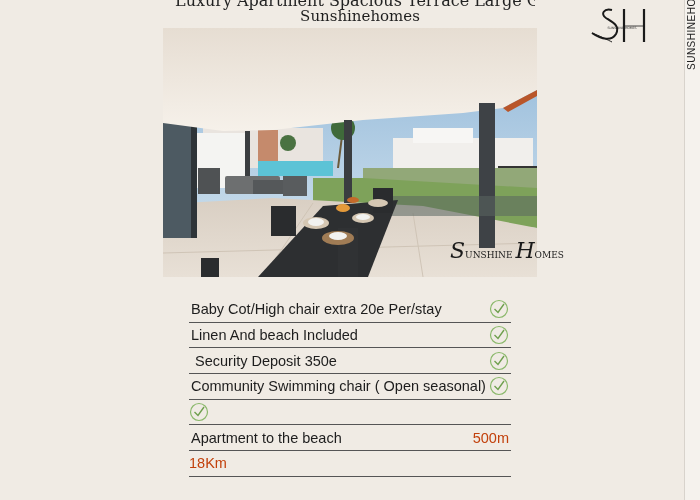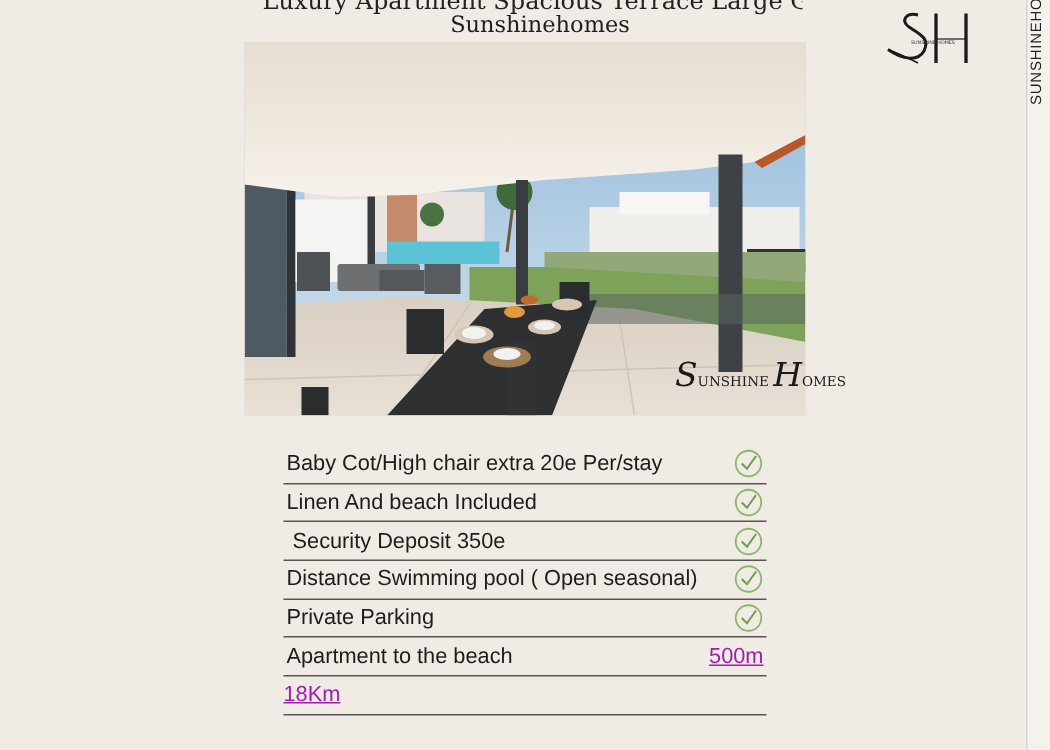--- a/index.html
+++ b/index.html
@@ -44,21 +44,21 @@
     .watermark .big { font-size:22px; font-style:italic; }
     .amenities {
       position:absolute; left:189px; top:297px; width:322px;
     }
     .row {
       position:relative; height:24.7px;
       border-bottom:1.5px solid #555;
       display:flex; align-items:center; justify-content:space-between;
     }
     .row .label { font-size:14.5px; color:#1d1d1d; padding-left:2px; white-space:nowrap;text-align:center; }
-    .row .value { font-size:14.5px; color:#a21caf; padding-right:2px;text-decoration:underline; }
+    .row .value { font-size:14.5px; color:#c2410c; padding-right:2px; }
     .check { width:20px; height:20px; margin-right:2px; }
   </style>
 </head>
 <body>
 
 <div class="cut-line">Luxury Apartment Spacious Terrace Large Garden Near Beach</div>
 <div class="brand-name">Sunshinehomes</div>
 
 <div class="logo">
   <svg viewBox="0 0 64 40">
@@ -168,28 +168,27 @@
       </svg>
   </div>
   <div class="row">
     <span class="label" style="white-space:pre;"> Security Deposit 350e</span>
     <svg class="check" viewBox="0 0 20 20">
         <circle cx="10" cy="10" r="8.5" fill="none" stroke="#8ab86a" stroke-width="1.2"></circle>
         <path d="M5.5 10 L9 13.5 L15 5" fill="none" stroke="#6f9f4e" stroke-width="1.4"></path>
       </svg>
   </div>
   <div class="row">
-    <span class="label">Distance Swimming pool ( Open seasonal)</span>
+    <span class="label">Community Swimming chair ( Open seasonal)</span>
     <svg class="check" viewBox="0 0 20 20">
         <circle cx="10" cy="10" r="8.5" fill="none" stroke="#8ab86a" stroke-width="1.2"></circle>
         <path d="M5.5 10 L9 13.5 L15 5" fill="none" stroke="#6f9f4e" stroke-width="1.4"></path>
       </svg>
   </div>
   <div class="row">
-    <span class="label">Private Parking</span>
     <svg class="check" viewBox="0 0 20 20">
         <circle cx="10" cy="10" r="8.5" fill="none" stroke="#8ab86a" stroke-width="1.2"></circle>
         <path d="M5.5 10 L9 13.5 L15 5" fill="none" stroke="#6f9f4e" stroke-width="1.4"></path>
       </svg>
   </div>
   <div class="row">
     <span class="label">Apartment to the beach</span>
     <span class="value">500m</span>
   </div>
   <div class="row">

